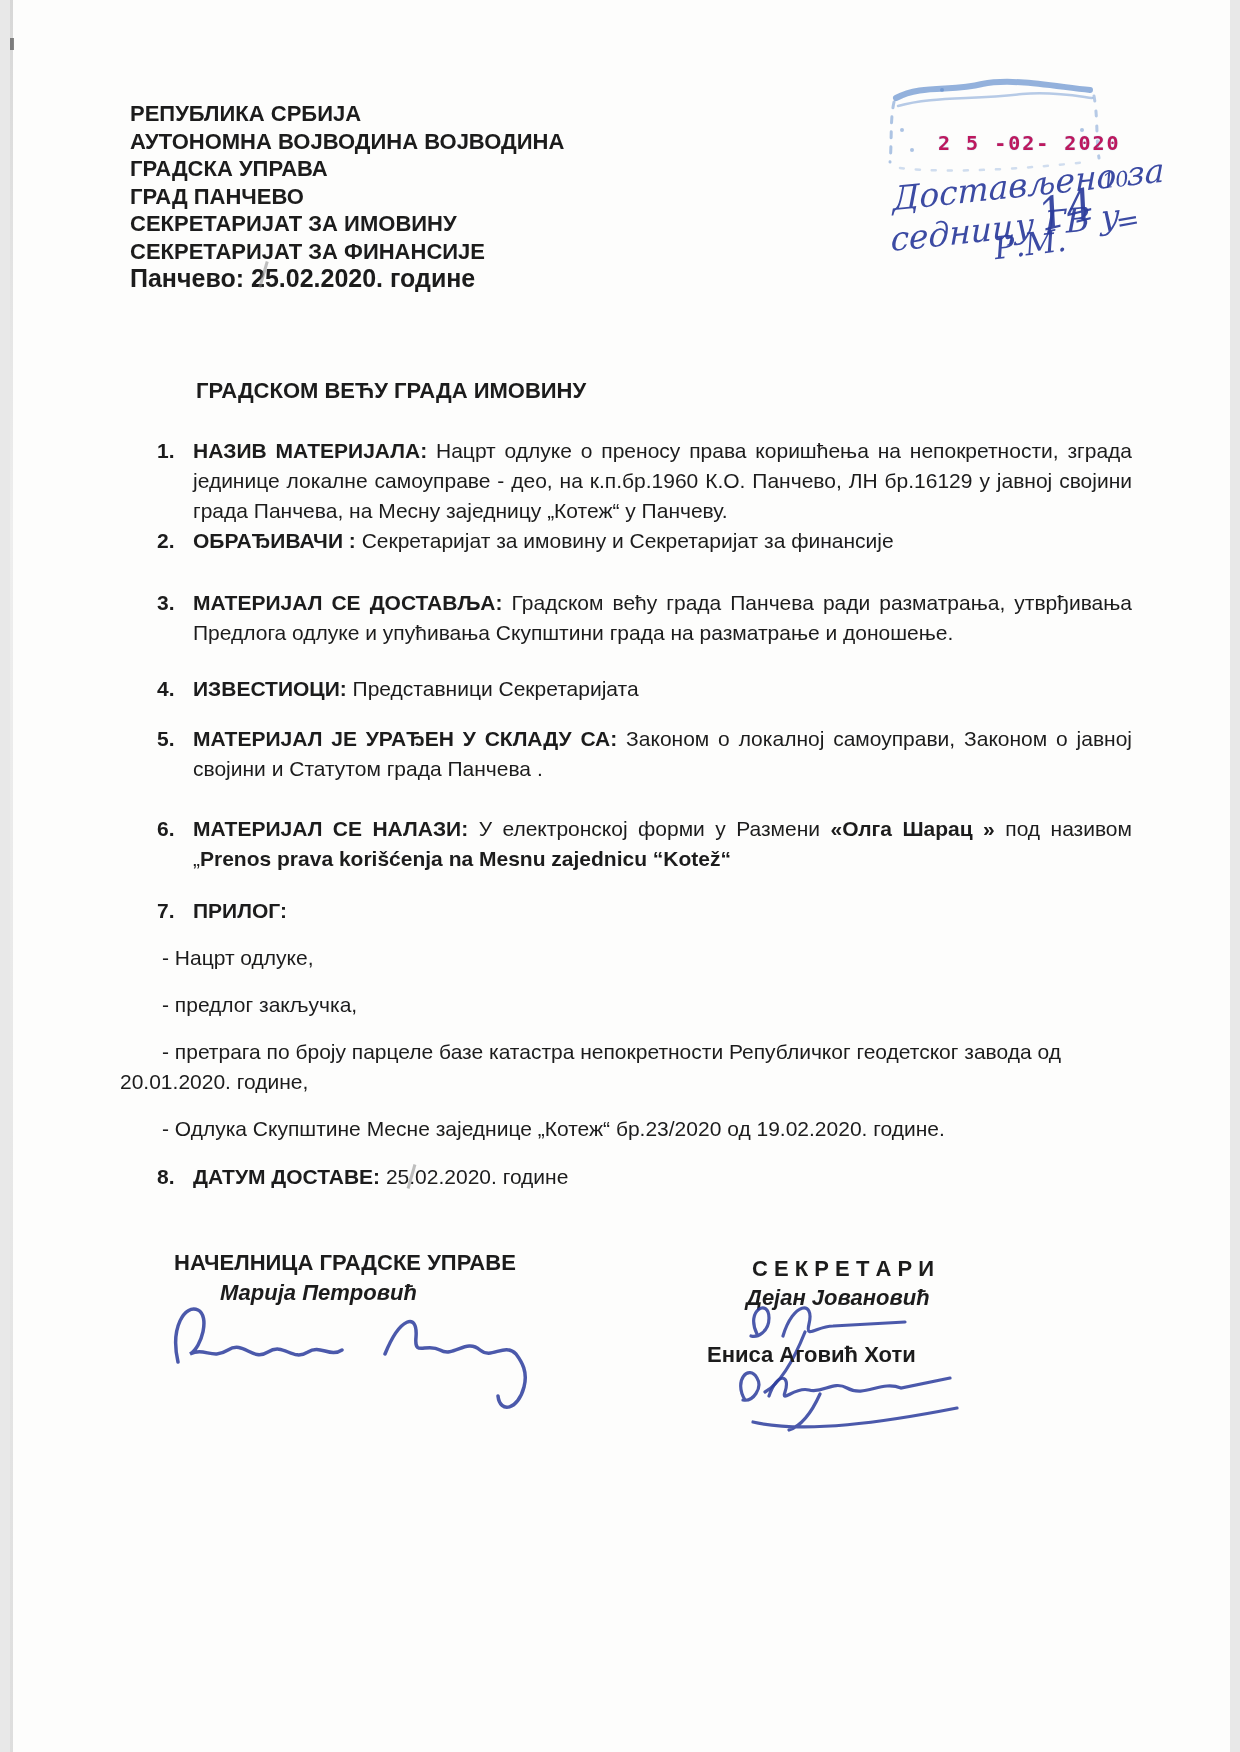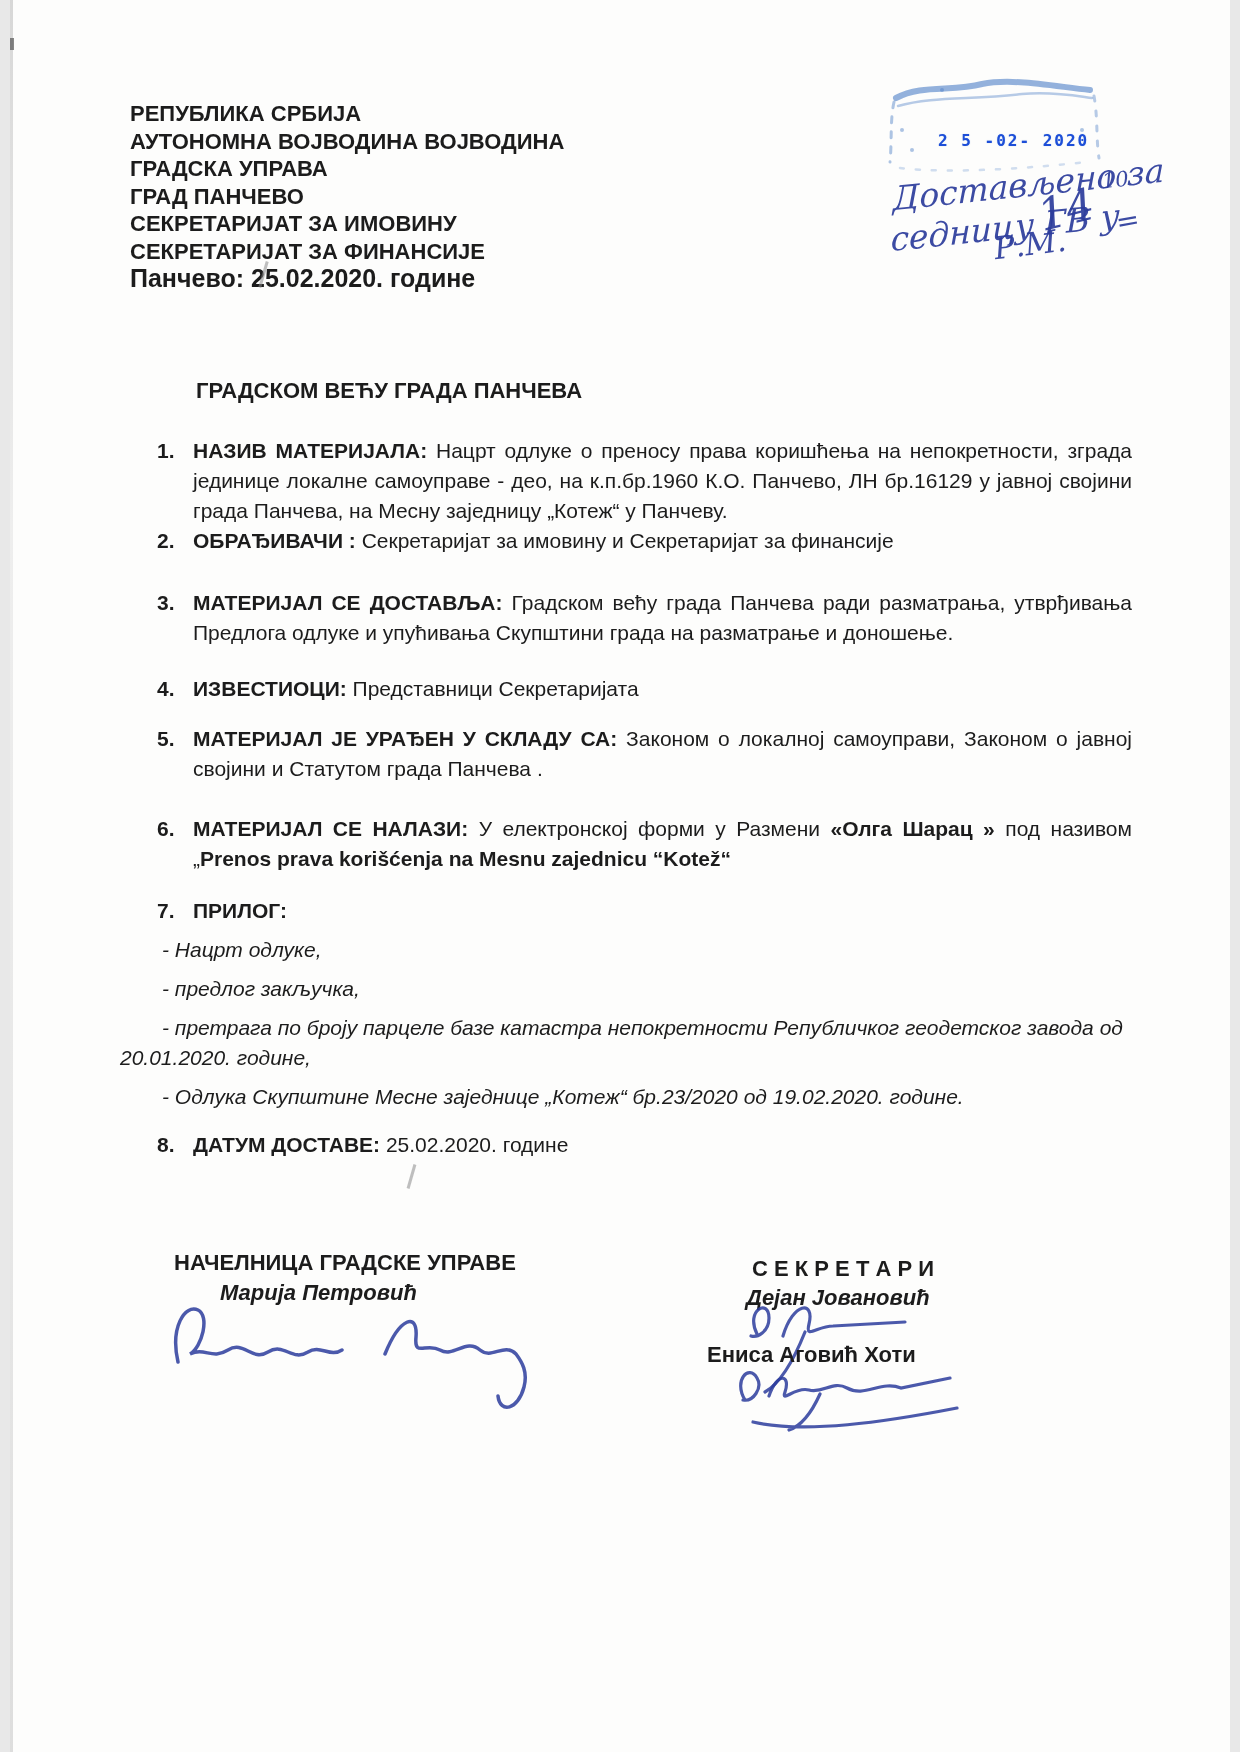--- a/index.html
+++ b/index.html
@@ -18,21 +18,21 @@
 
   
   .letterhead{position:absolute;left:120px;top:100px;
     font-weight:bold;font-size:22px;line-height:27.5px;white-space:nowrap;}
   .letterhead .date{font-size:25px;}
 
   
   .stamp-svg{position:absolute;left:872px;top:70px;}
   .stamp-date{position:absolute;left:928px;top:131px;
     font-family:"DejaVu Sans Mono",monospace;font-weight:bold;
-    font-size:16px;letter-spacing:2px;color:#1d4ed8;white-space:nowrap;
+    font-size:20px;letter-spacing:2px;color:#be185d;white-space:nowrap;
     text-shadow:0 0 1px rgba(76,134,207,.5);}
   .hw{position:absolute;color:#2c3c9c;font-family:"DejaVu Serif",serif;
     font-style:italic;white-space:nowrap;opacity:.92;}
   .hw1{left:882px;top:165px;font-size:33px;transform:rotate(-6deg) skewX(-6deg);}
   .hw2{left:880px;top:208px;font-size:33px;transform:rotate(-6deg) skewX(-6deg);}
   .hw-time{left:1028px;top:184px;font-size:44px;transform:rotate(-14deg);}
   .hw-sup{left:1092px;top:168px;font-size:21px;transform:rotate(-6deg);}
   .hw-eq{left:1106px;top:204px;font-size:28px;transform:rotate(-10deg);}
   .hw-init{left:984px;top:226px;font-size:31px;transform:rotate(-7deg);}
 
@@ -41,21 +41,21 @@
     font-size:22px;font-weight:bold;white-space:nowrap;}
 
   
   .items{position:absolute;left:110px;top:436px;width:1012px;
     font-size:21px;line-height:30px;}
   .item{display:flex;}
   .item .num{flex:none;width:36px;padding-left:37px;font-weight:bold;}
   .item .body{flex:1;text-align:justify;}
   .m32{margin-top:32px}.m26{margin-top:26px}.m20{margin-top:20px}
   .m30{margin-top:30px}.m22{margin-top:22px}.m18{margin-top:18px}
-  .attach{text-indent:42px;margin-top:9px;font-style:italic;}
+  .attach{text-indent:42px;margin-top:17px;}
   .latin-bold{font-weight:bold;}
 
   
   .sig{position:absolute;font-size:22px;font-weight:bold;white-space:nowrap;margin-left:24px;}
   .sig-left-title{left:140px;top:1250px;}
   .sig-left-name{left:186px;top:1280px;font-style:italic;}
   .sig-right-title{left:718px;top:1256px;}
   .sig-right-name1{left:712px;top:1285px;font-style:italic;}
   .sig-right-name2{left:673px;top:1342px;}
   .scribble{position:absolute;}
@@ -102,21 +102,21 @@
   </svg>
   <div class="stamp-date">2 5 -02- 2020</div>
 
   <div class="hw hw1">Достављено за</div>
   <div class="hw hw2">седницу ГВ у</div>
   <div class="hw hw-time">14</div>
   <div class="hw hw-sup">10</div>
   <div class="hw hw-eq">=</div>
   <div class="hw hw-init">Р.М.</div>
 
-  <h1 class="recipient">ГРАДСКОМ ВЕЋУ ГРАДА ПАНЧЕВА</h1>
+  <h1 class="recipient">ГРАДСКОМ ВЕЋУ ГРАДА ИМОВИНУ</h1>
 
   <main class="items">
 
     <div class="item">
       <div class="num">1.</div>
       <div class="body">
         <b>НАЗИВ МАТЕРИЈАЛА:</b>
         <span>Нацрт одлуке о преносу права коришћења на непокретности, зграда јединице локалне самоуправе - део, на к.п.бр.1960 К.О. Панчево, ЛН бр.16129 у јавној својини града Панчева, на Месну заједницу „Котеж“ у Панчеву.</span>
       </div>
     </div>

